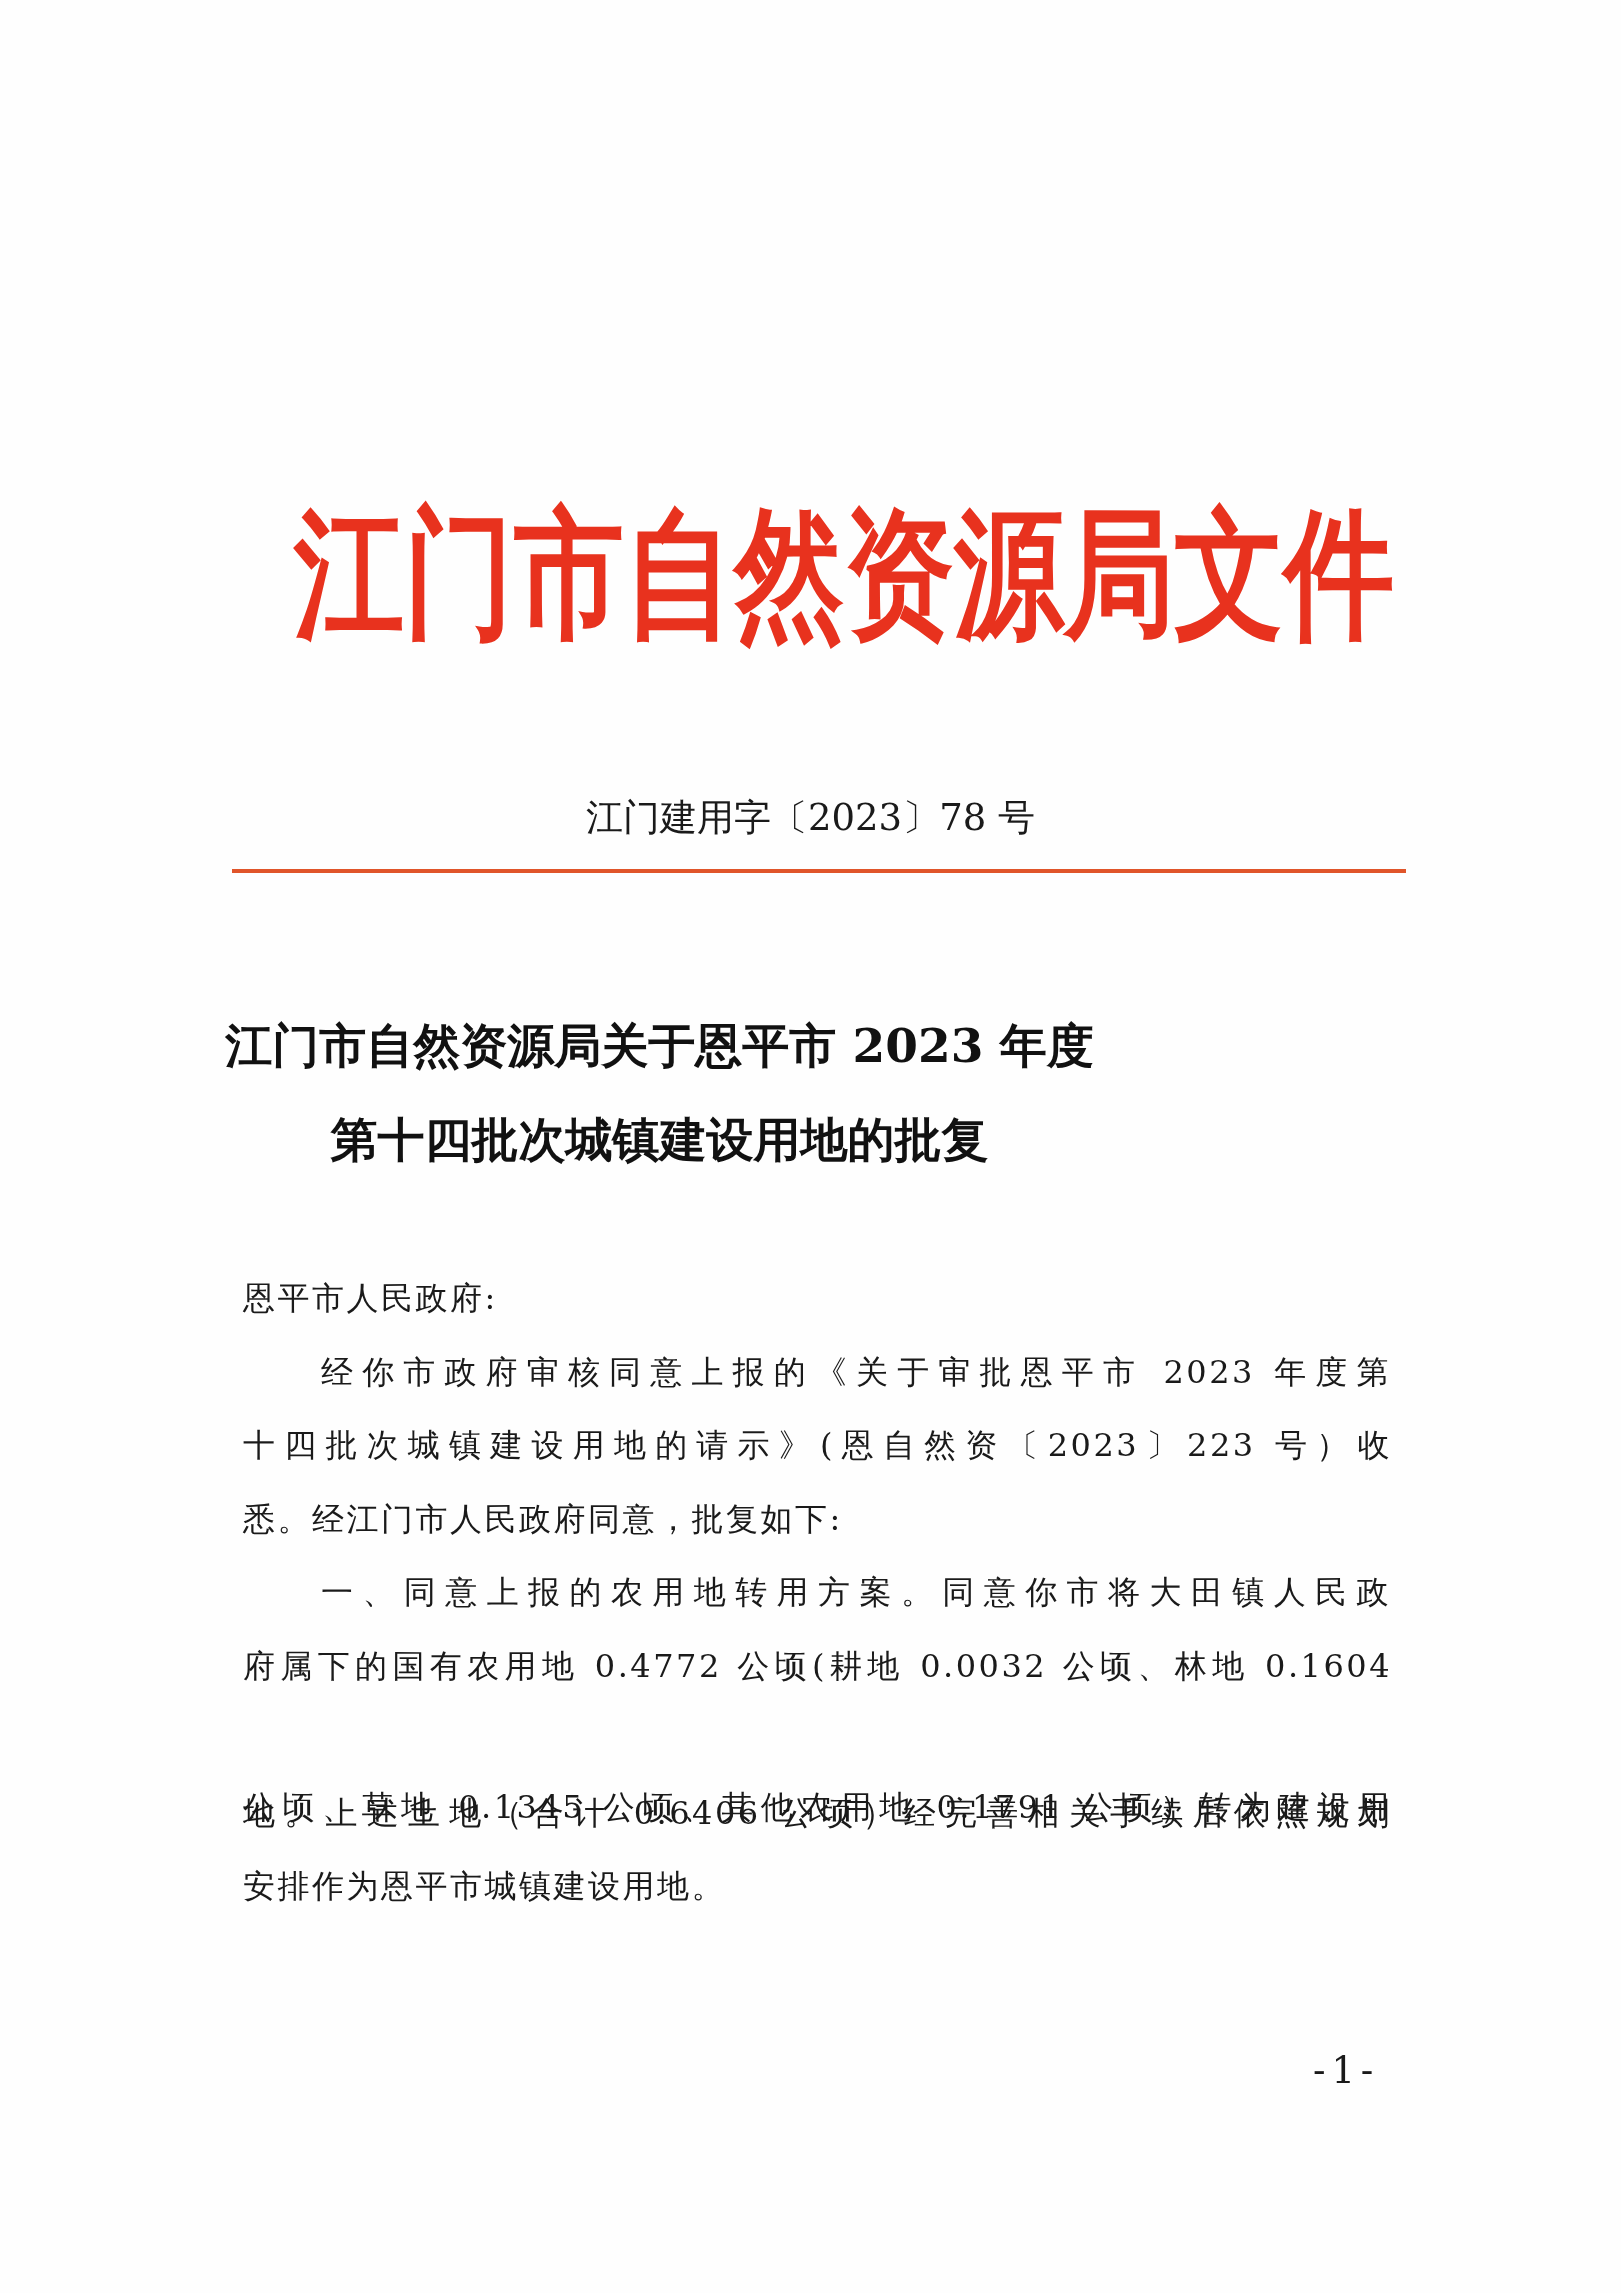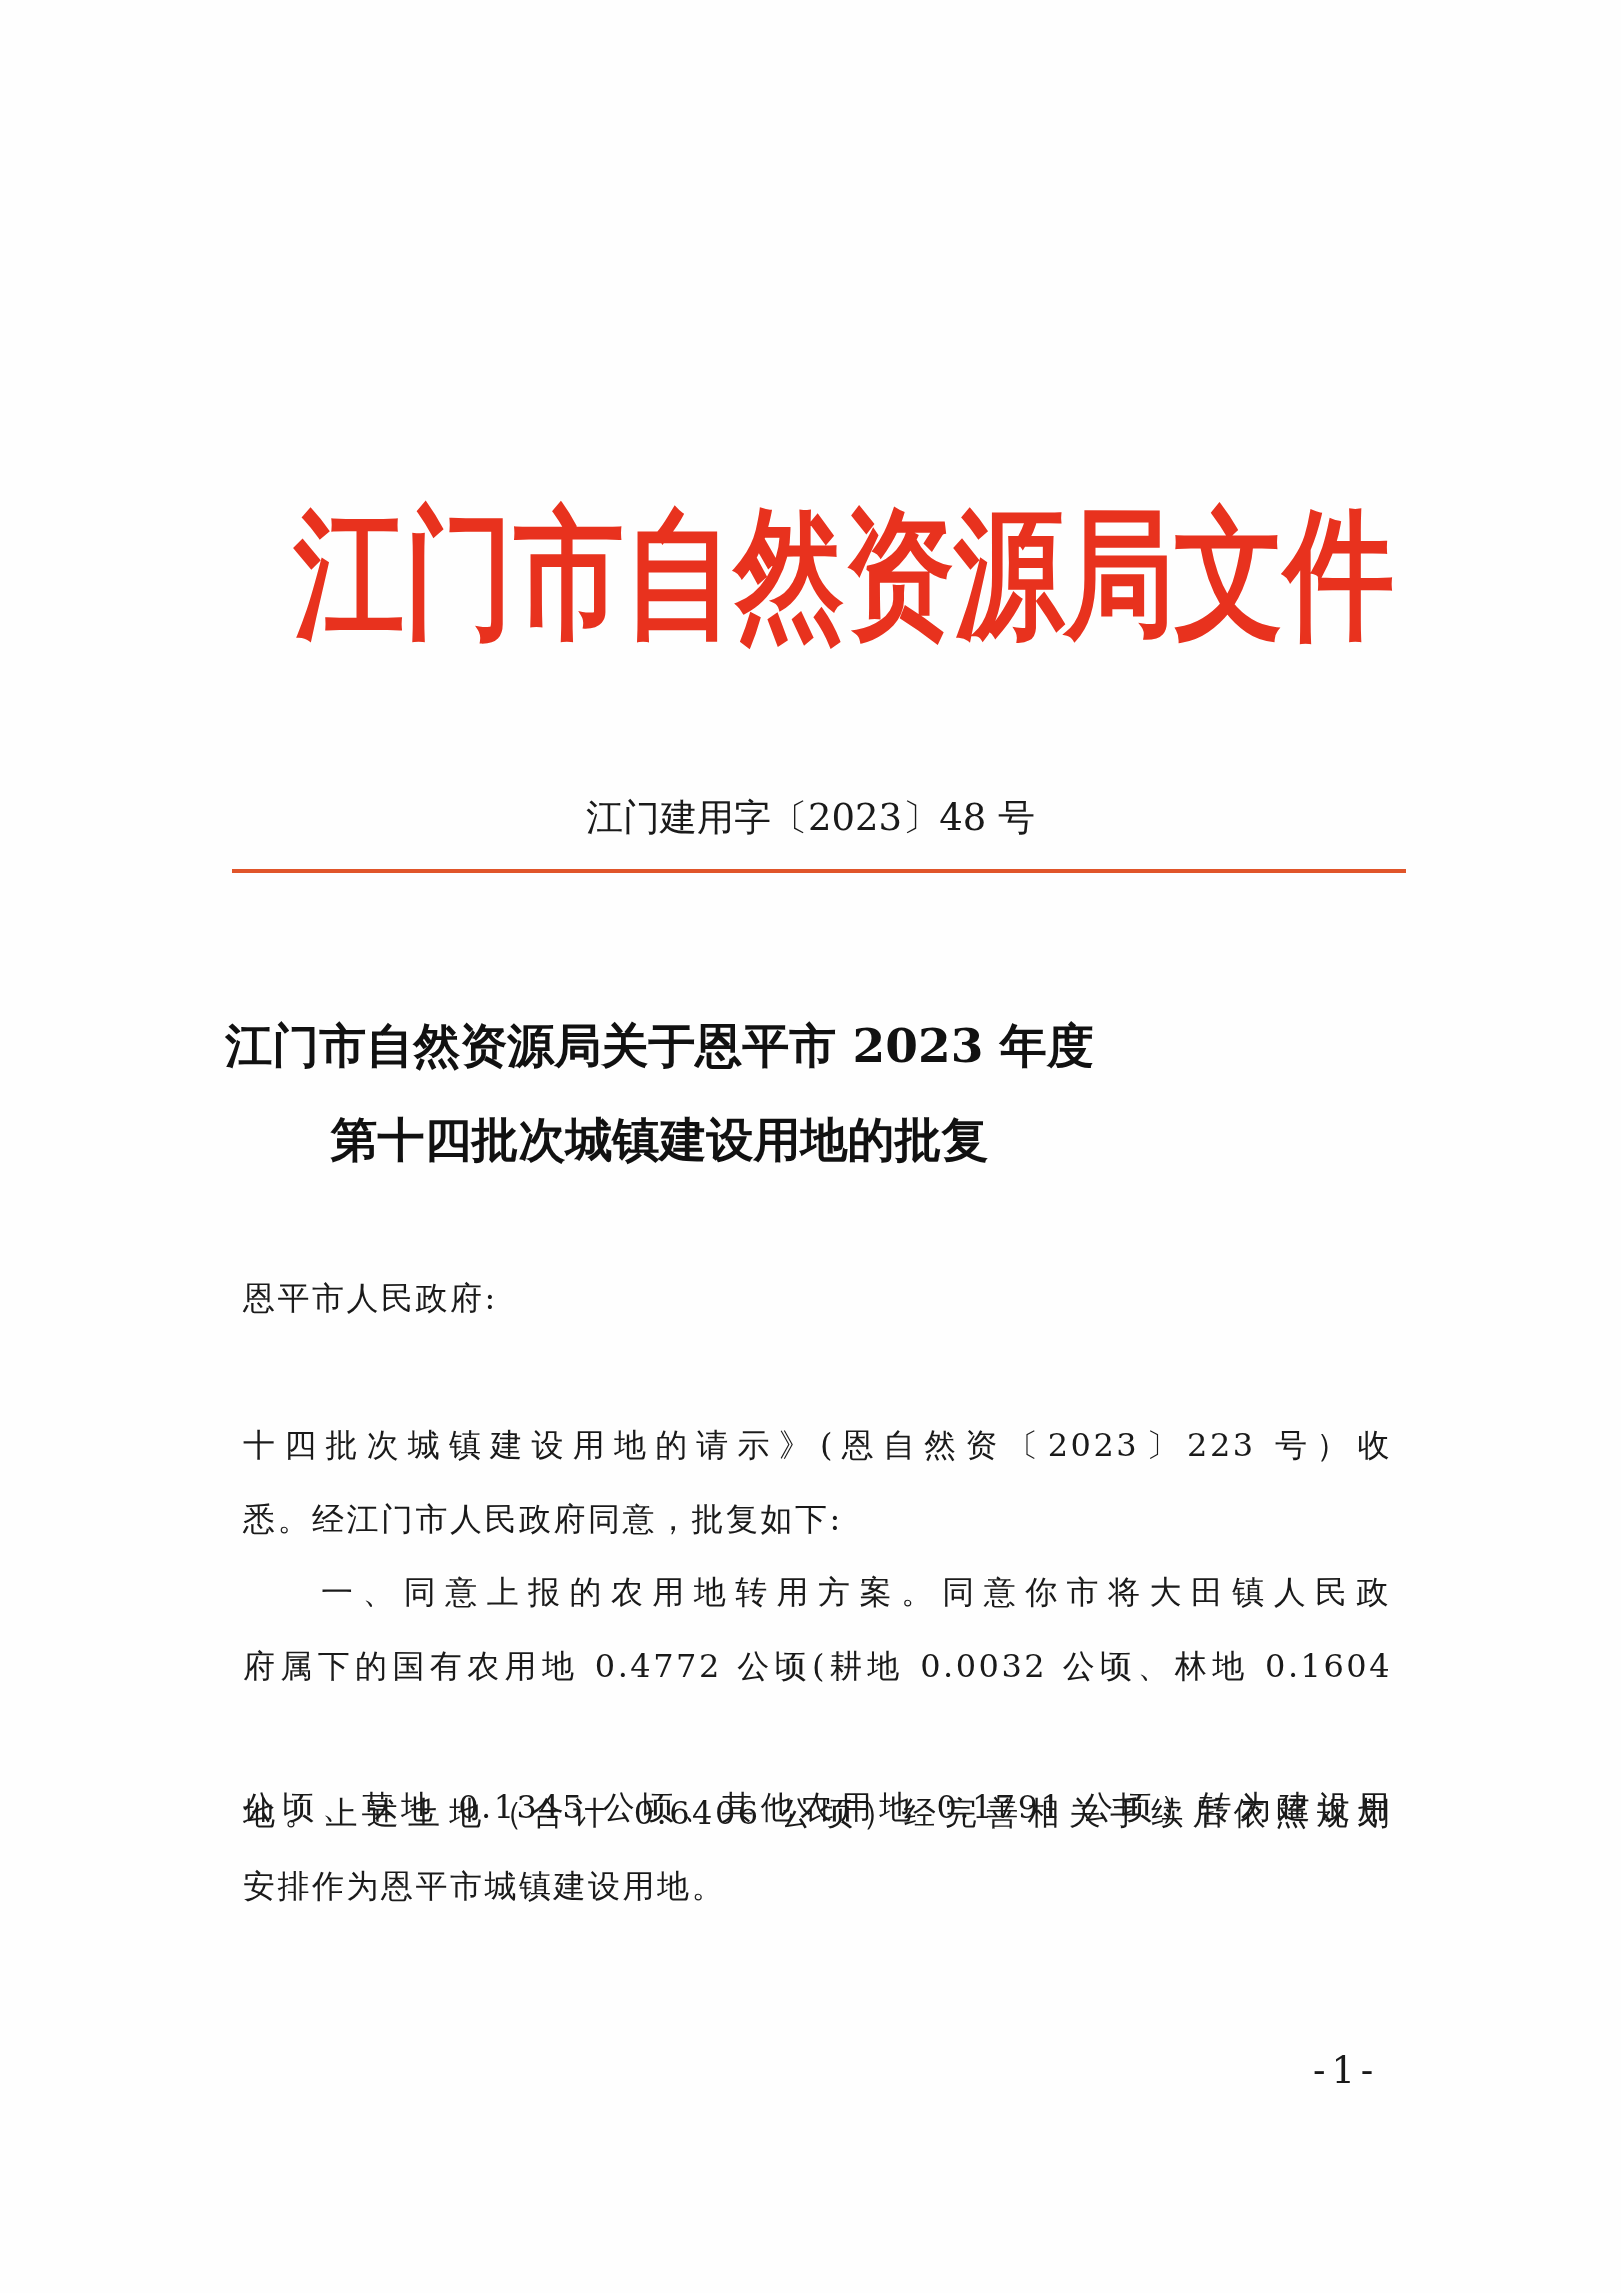--- a/index.html
+++ b/index.html
@@ -112,29 +112,30 @@
     <span>市</span>
     <span>自</span>
     <span>然</span>
     <span>资</span>
     <span>源</span>
     <span>局</span>
     <span>文</span>
     <span>件</span>
   </div>
 
-  <div class="doc-number">江门建用字〔2023〕48 号</div>
+  <div class="doc-number">江门建用字〔2023〕78 号</div>
 
   <div class="red-rule"></div>
 
   <div class="title l1">江门市自然资源局关于恩平市 2023 年度</div>
   <div class="title l2">第十四批次城镇建设用地的批复</div>
 
   <div class="line" style="top:1271px;">恩平市人民政府:</div>
 
+  <div class="line justify indent" style="top:1345px;">经你市政府审核同意上报的《关于审批恩平市 2023 年度第</div>
   <div class="line justify" style="top:1418px;">十四批次城镇建设用地的请示》(恩自然资〔2023〕223 号）收</div>
   <div class="line" style="top:1492px;">悉。经江门市人民政府同意，批复如下:</div>
 
   <div class="line justify indent" style="top:1565px;">一、同意上报的农用地转用方案。同意你市将大田镇人民政</div>
   <div class="line justify" style="top:1639px;">府属下的国有农用地 0.4772 公顷(耕地 0.0032 公顷、林地 0.1604</div>
   <div class="line justify" style="top:1780px;">公顷、草地 0.1345 公顷、其他农用地 0.1791 公顷）转为建设用</div>
   <div class="line justify" style="top:1786px;">地。上述土地（合计 0.6406 公顷）经完善相关手续后依照规划</div>
   <div class="line" style="top:1859px;">安排作为恩平市城镇建设用地。</div>
 
   <div class="page-number">-1-</div>

